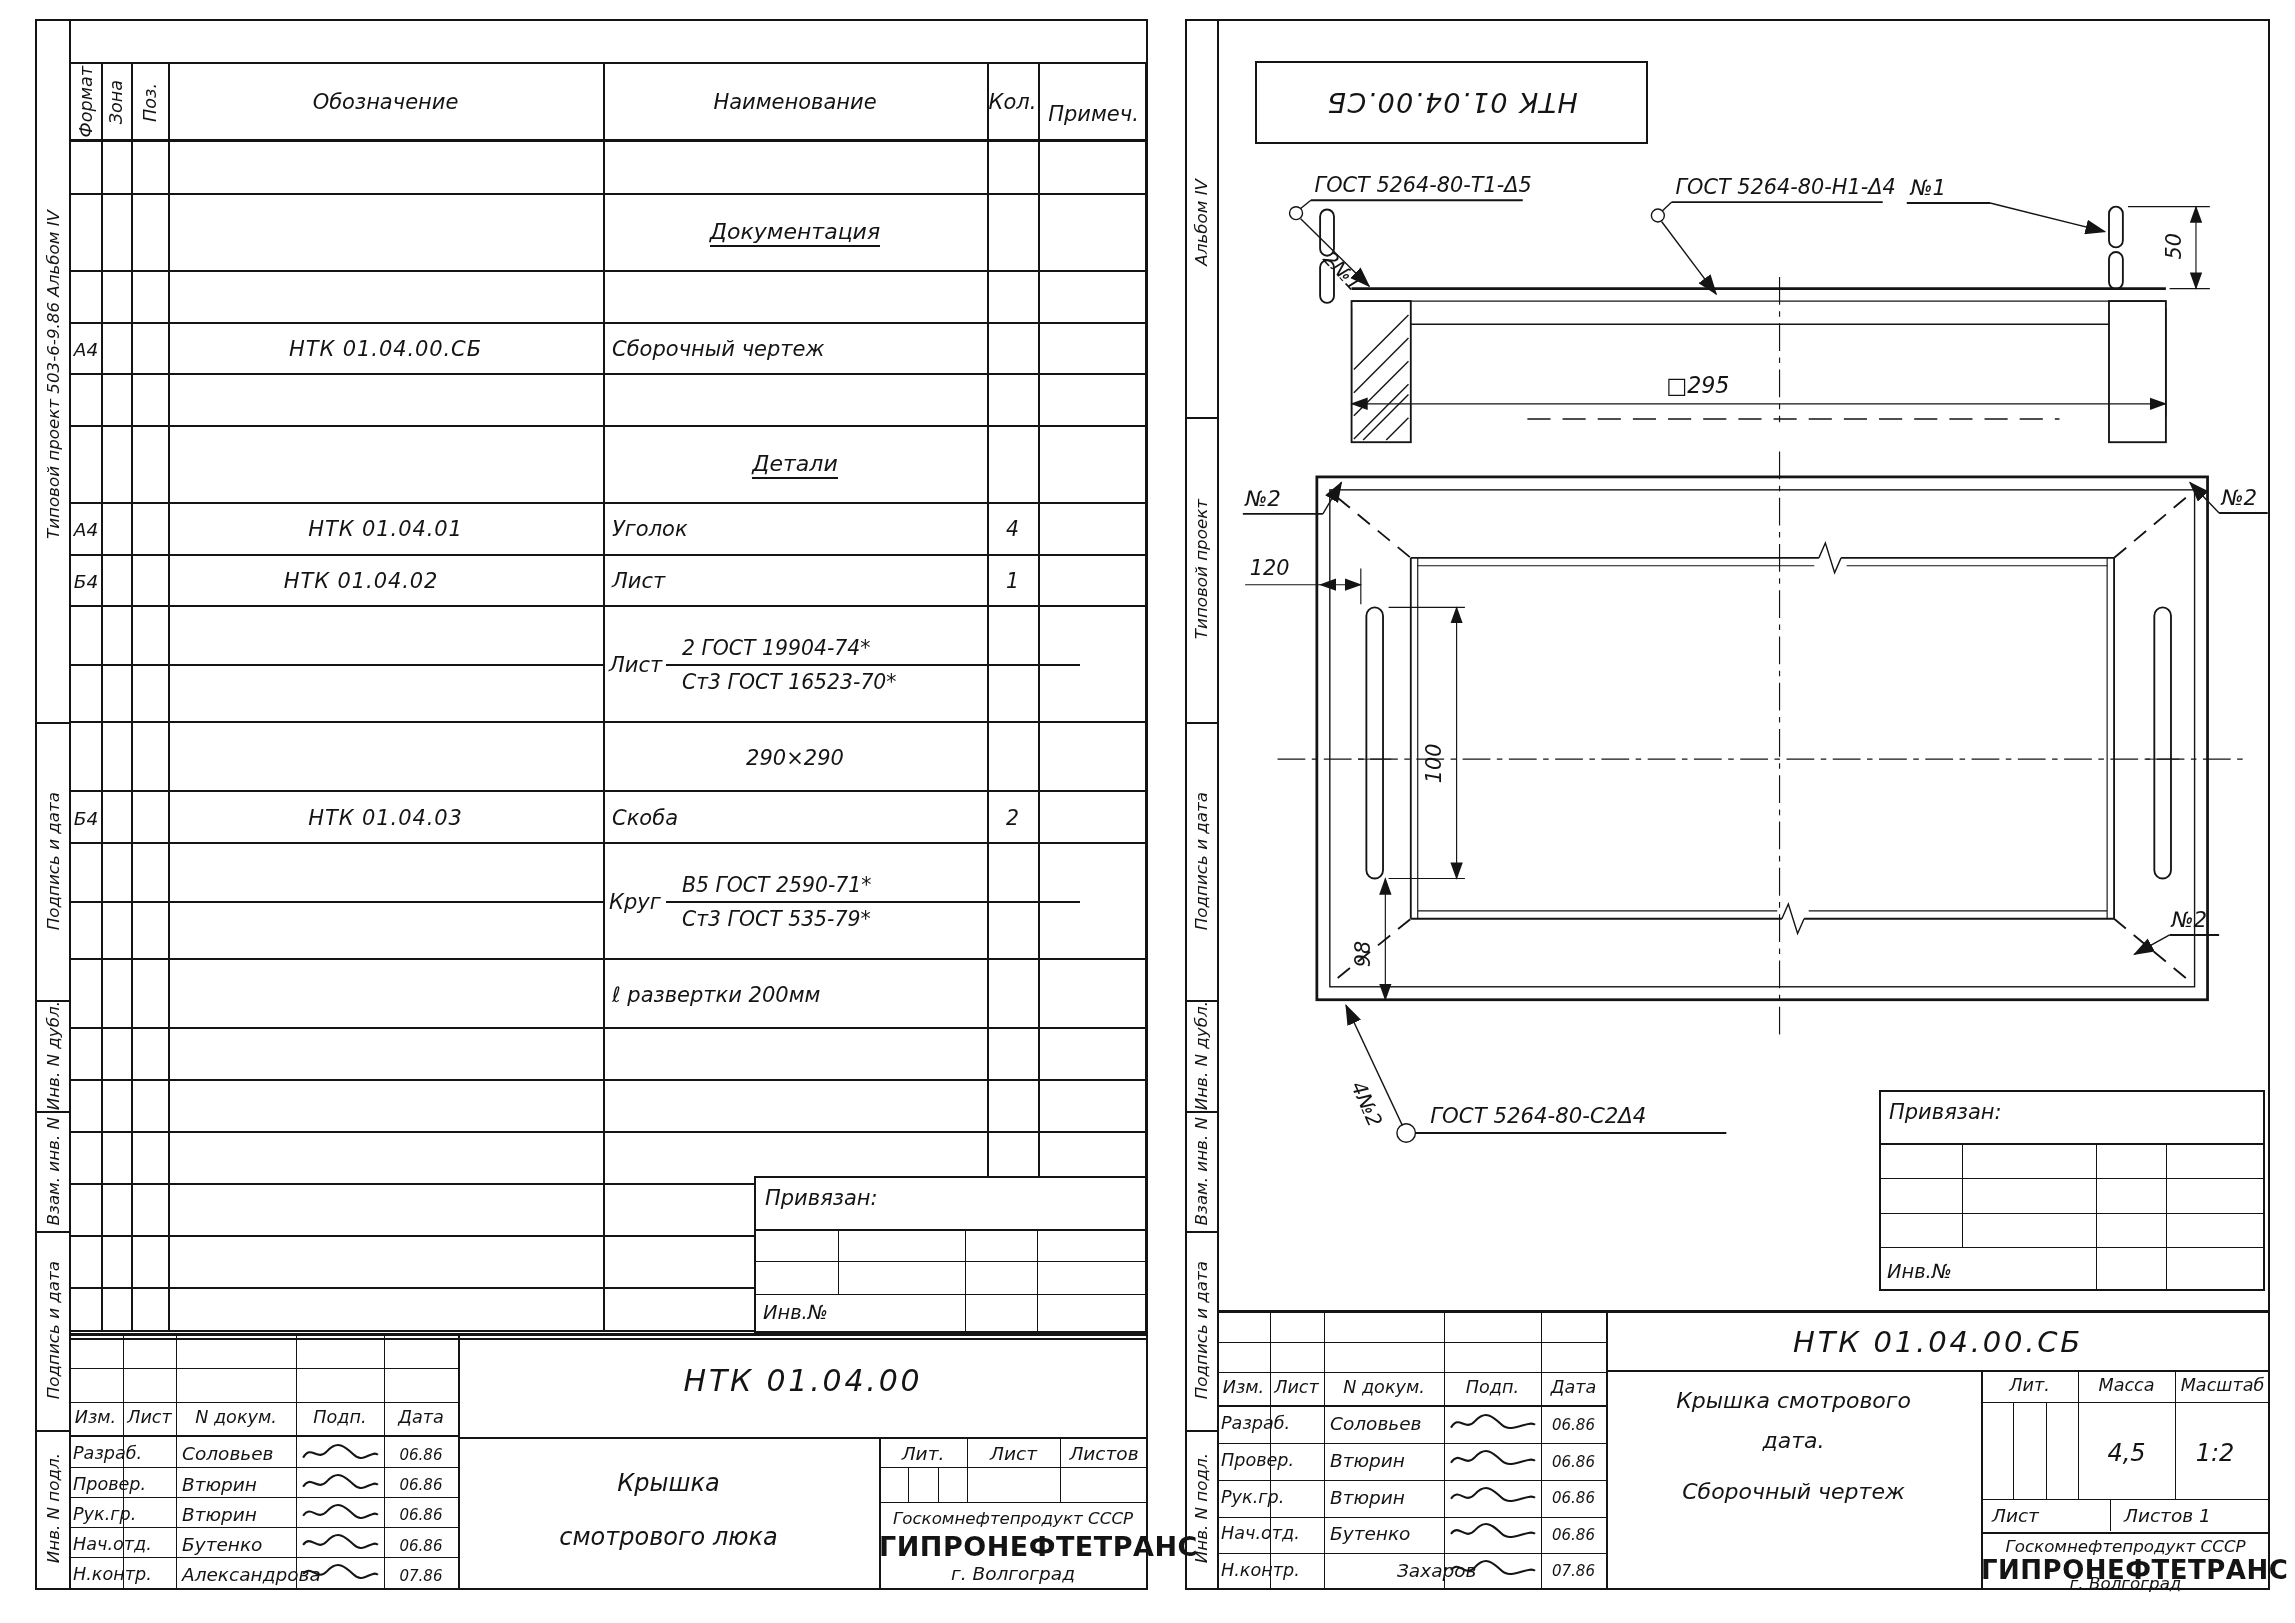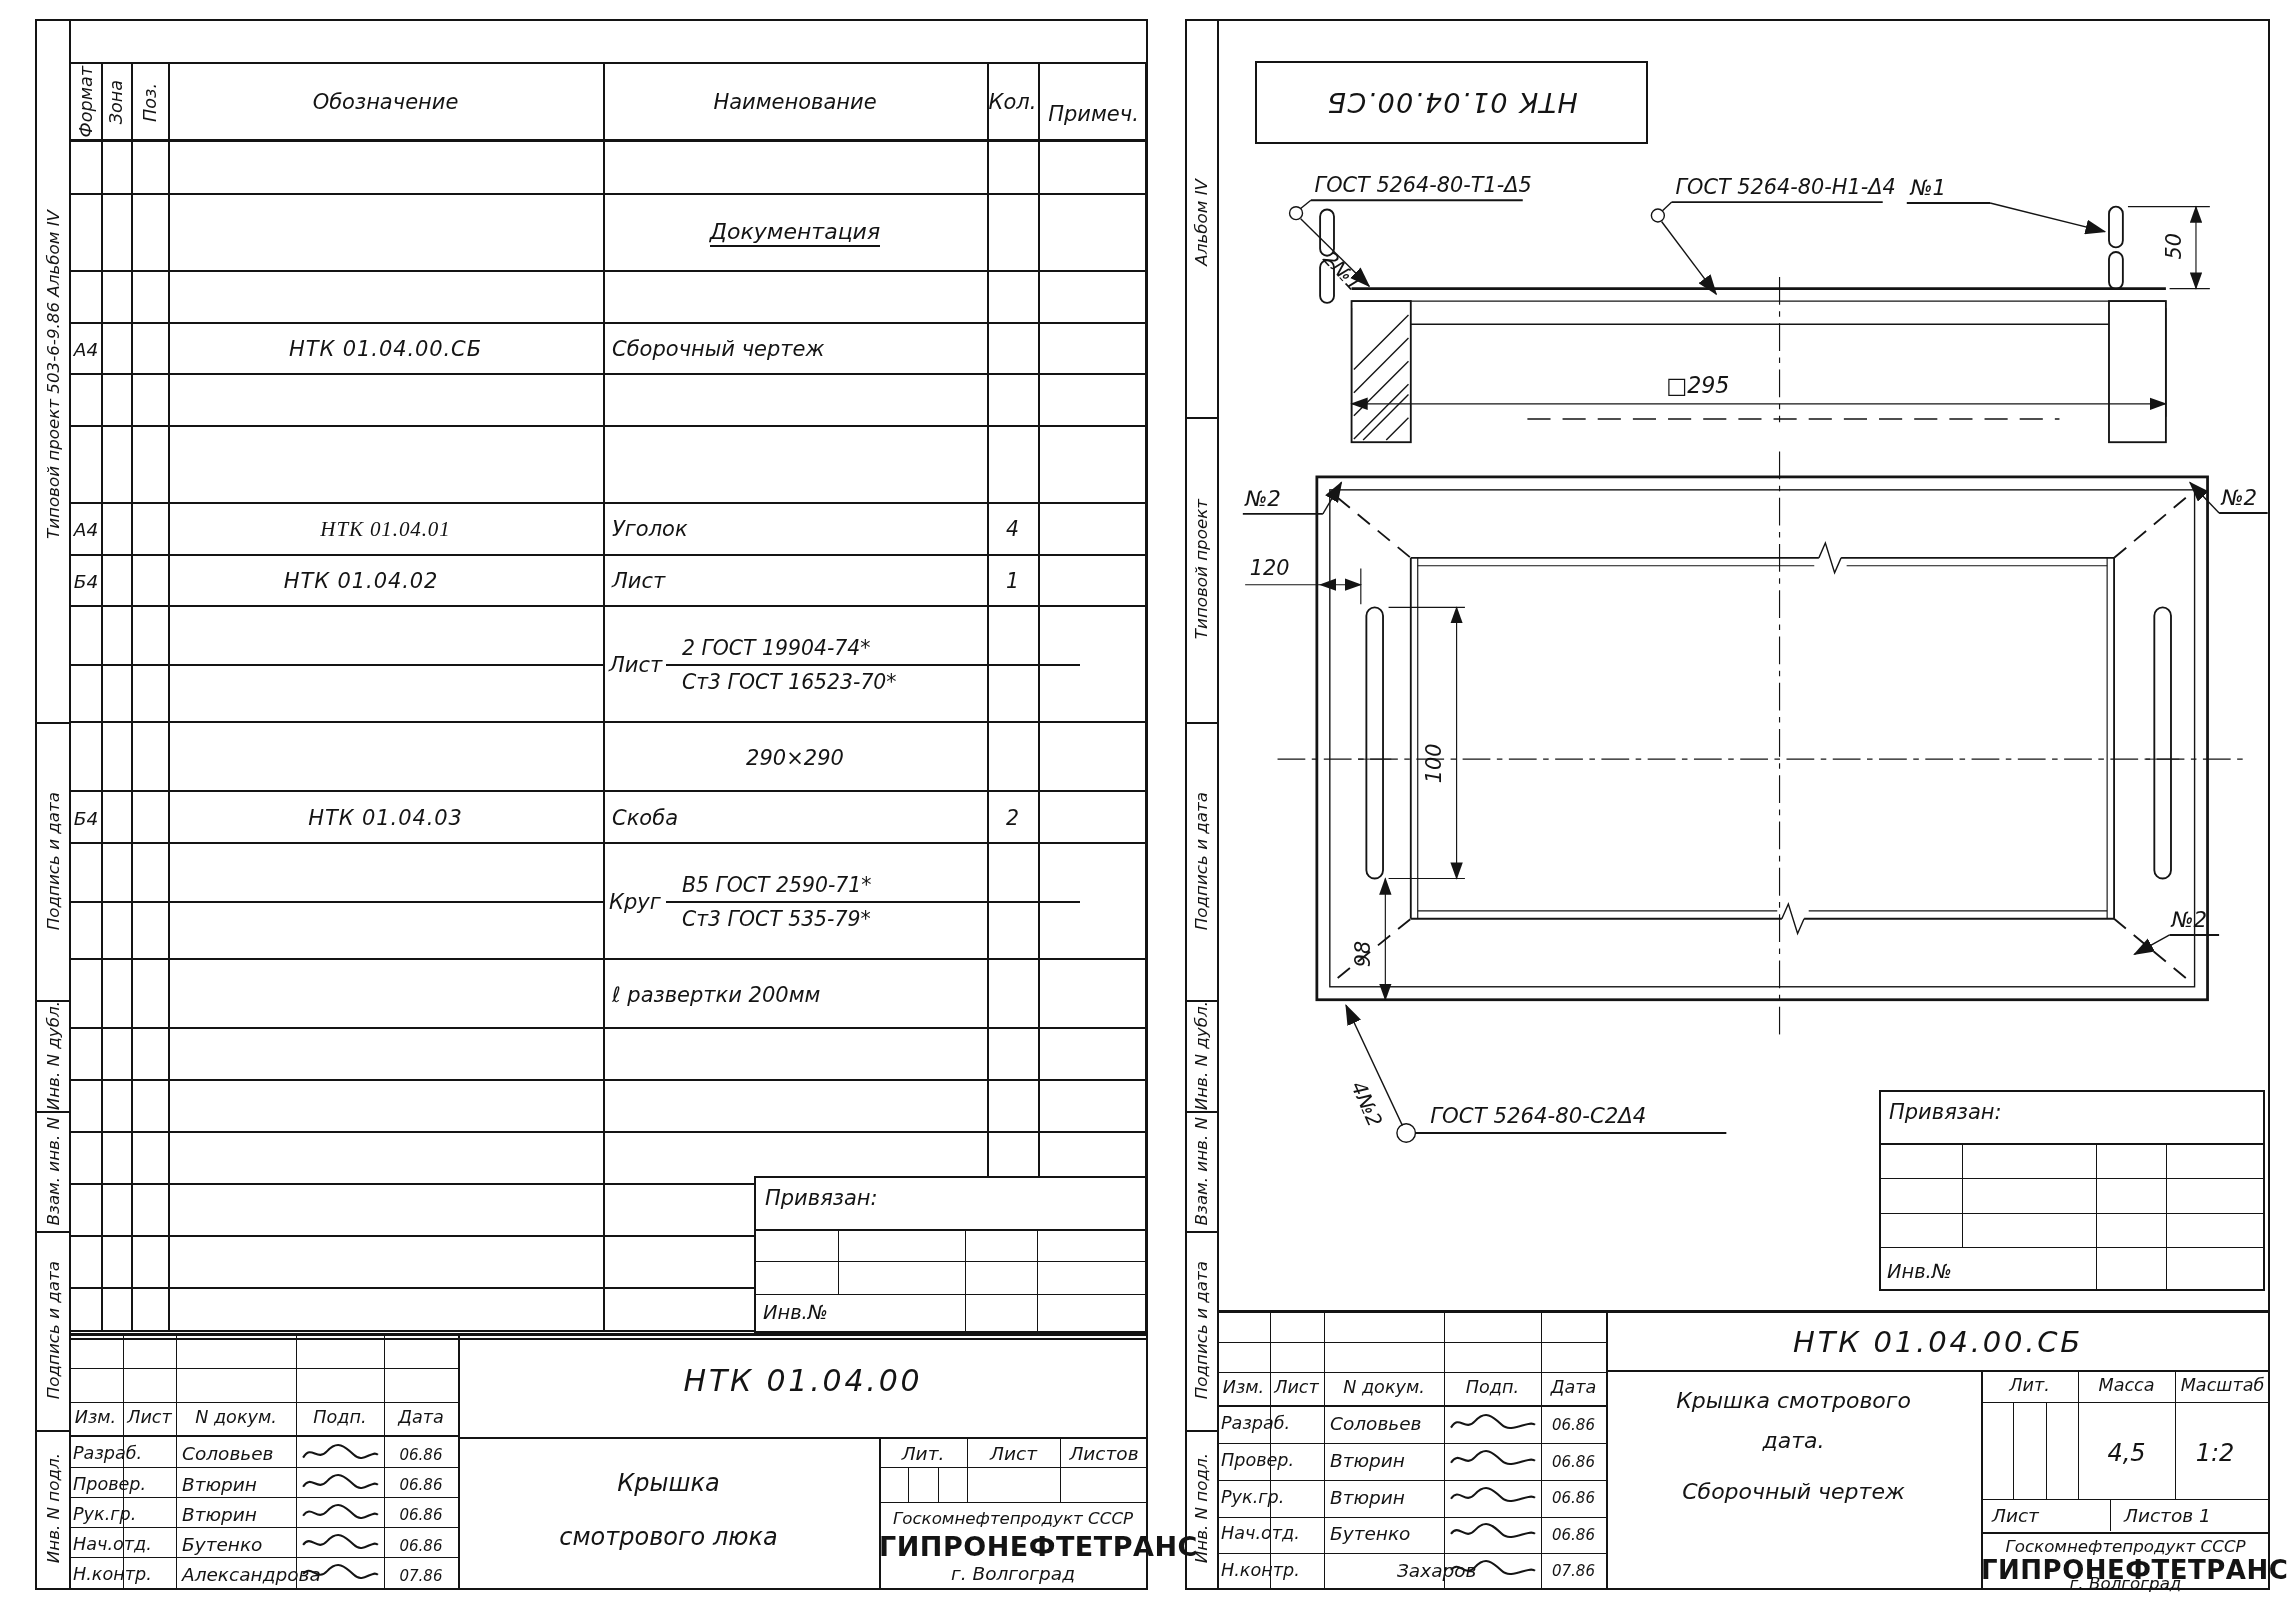--- a/index.html
+++ b/index.html
@@ -104,23 +104,28 @@
           </div>
         </div>
         <div style="position: absolute; left: 0px; top: 207px; width: 1073px; height: 52px;"></div>
         <div style="position: absolute; left: 0px; top: 259px; width: 1073px; height: 52px;">
           <div class="hw cellc" style="position: absolute; left: 0px; top: 0px; width: 30px; height: 52px; font-size: 18.5px;">А4</div>
           <div class="hw cellc" style="position: absolute; left: 97px; top: 0px; width: 435px; height: 52px; font-size: 21px; letter-spacing: 0.9px;">НТК 01.04.00.СБ</div>
           <div class="hw" style="position: absolute; left: 541px; top: 0px; height: 52px; font-size: 21px; display: flex; align-items: center;">Сборочный чертеж</div>
           <div class="hw cellc" style="position: absolute; left: 916px; top: 0px; width: 51px; height: 52px; font-size: 20.4px;"></div>
         </div>
         <div style="position: absolute; left: 0px; top: 311px; width: 1073px; height: 52px;"></div>
+        <div style="position: absolute; left: 0px; top: 363px; width: 1073px; height: 76px;">
+          <div class="cellc" style="position: absolute; left: 532px; top: 0px; width: 384px; height: 76px;">
+            <div class="hw" style="position: relative; font-size: 22px; border-bottom: 2.3px solid rgb(20, 20, 20); padding-bottom: 1.9px;">Детали</div>
+          </div>
+        </div>
         <div style="position: absolute; left: 0px; top: 439px; width: 1073px; height: 52px;">
           <div class="hw cellc" style="position: absolute; left: 0px; top: 0px; width: 30px; height: 52px; font-size: 18.5px;">А4</div>
-          <div class="hw cellc" style="position: absolute; left: 97px; top: 0px; width: 435px; height: 52px; font-size: 21px; letter-spacing: 0.9px; font-family: Liberation Serif, serif;">НТК 01.04.01</div>
+          <div class="hw cellc" style="position: absolute; left: 97px; top: 0px; width: 435px; height: 52px; font-size: 21px; letter-spacing: 0.9px;">НТК 01.04.01</div>
           <div class="hw" style="position: absolute; left: 541px; top: 0px; height: 52px; font-size: 21px; display: flex; align-items: center;">Уголок</div>
           <div class="hw cellc" style="position: absolute; left: 916px; top: 0px; width: 51px; height: 52px; font-size: 20.4px;">4</div>
         </div>
         <div style="position: absolute; left: 0px; top: 491px; width: 1073px; height: 52px;">
           <div class="hw cellc" style="position: absolute; left: 0px; top: 0px; width: 30px; height: 52px; font-size: 18.5px;">Б4</div>
           <div class="hw cellc" style="position: absolute; left: 97px; top: 0px; width: 386px; height: 52px; font-size: 21px; letter-spacing: 0.9px;">НТК 01.04.02</div>
           <div class="hw" style="position: absolute; left: 541px; top: 0px; height: 52px; font-size: 21px; display: flex; align-items: center;">Лист</div>
           <div class="hw cellc" style="position: absolute; left: 916px; top: 0px; width: 51px; height: 52px; font-size: 20.4px;">1</div>
         </div>
         <div style="position: absolute; left: 0px; top: 543px; width: 1073px; height: 116px;">

